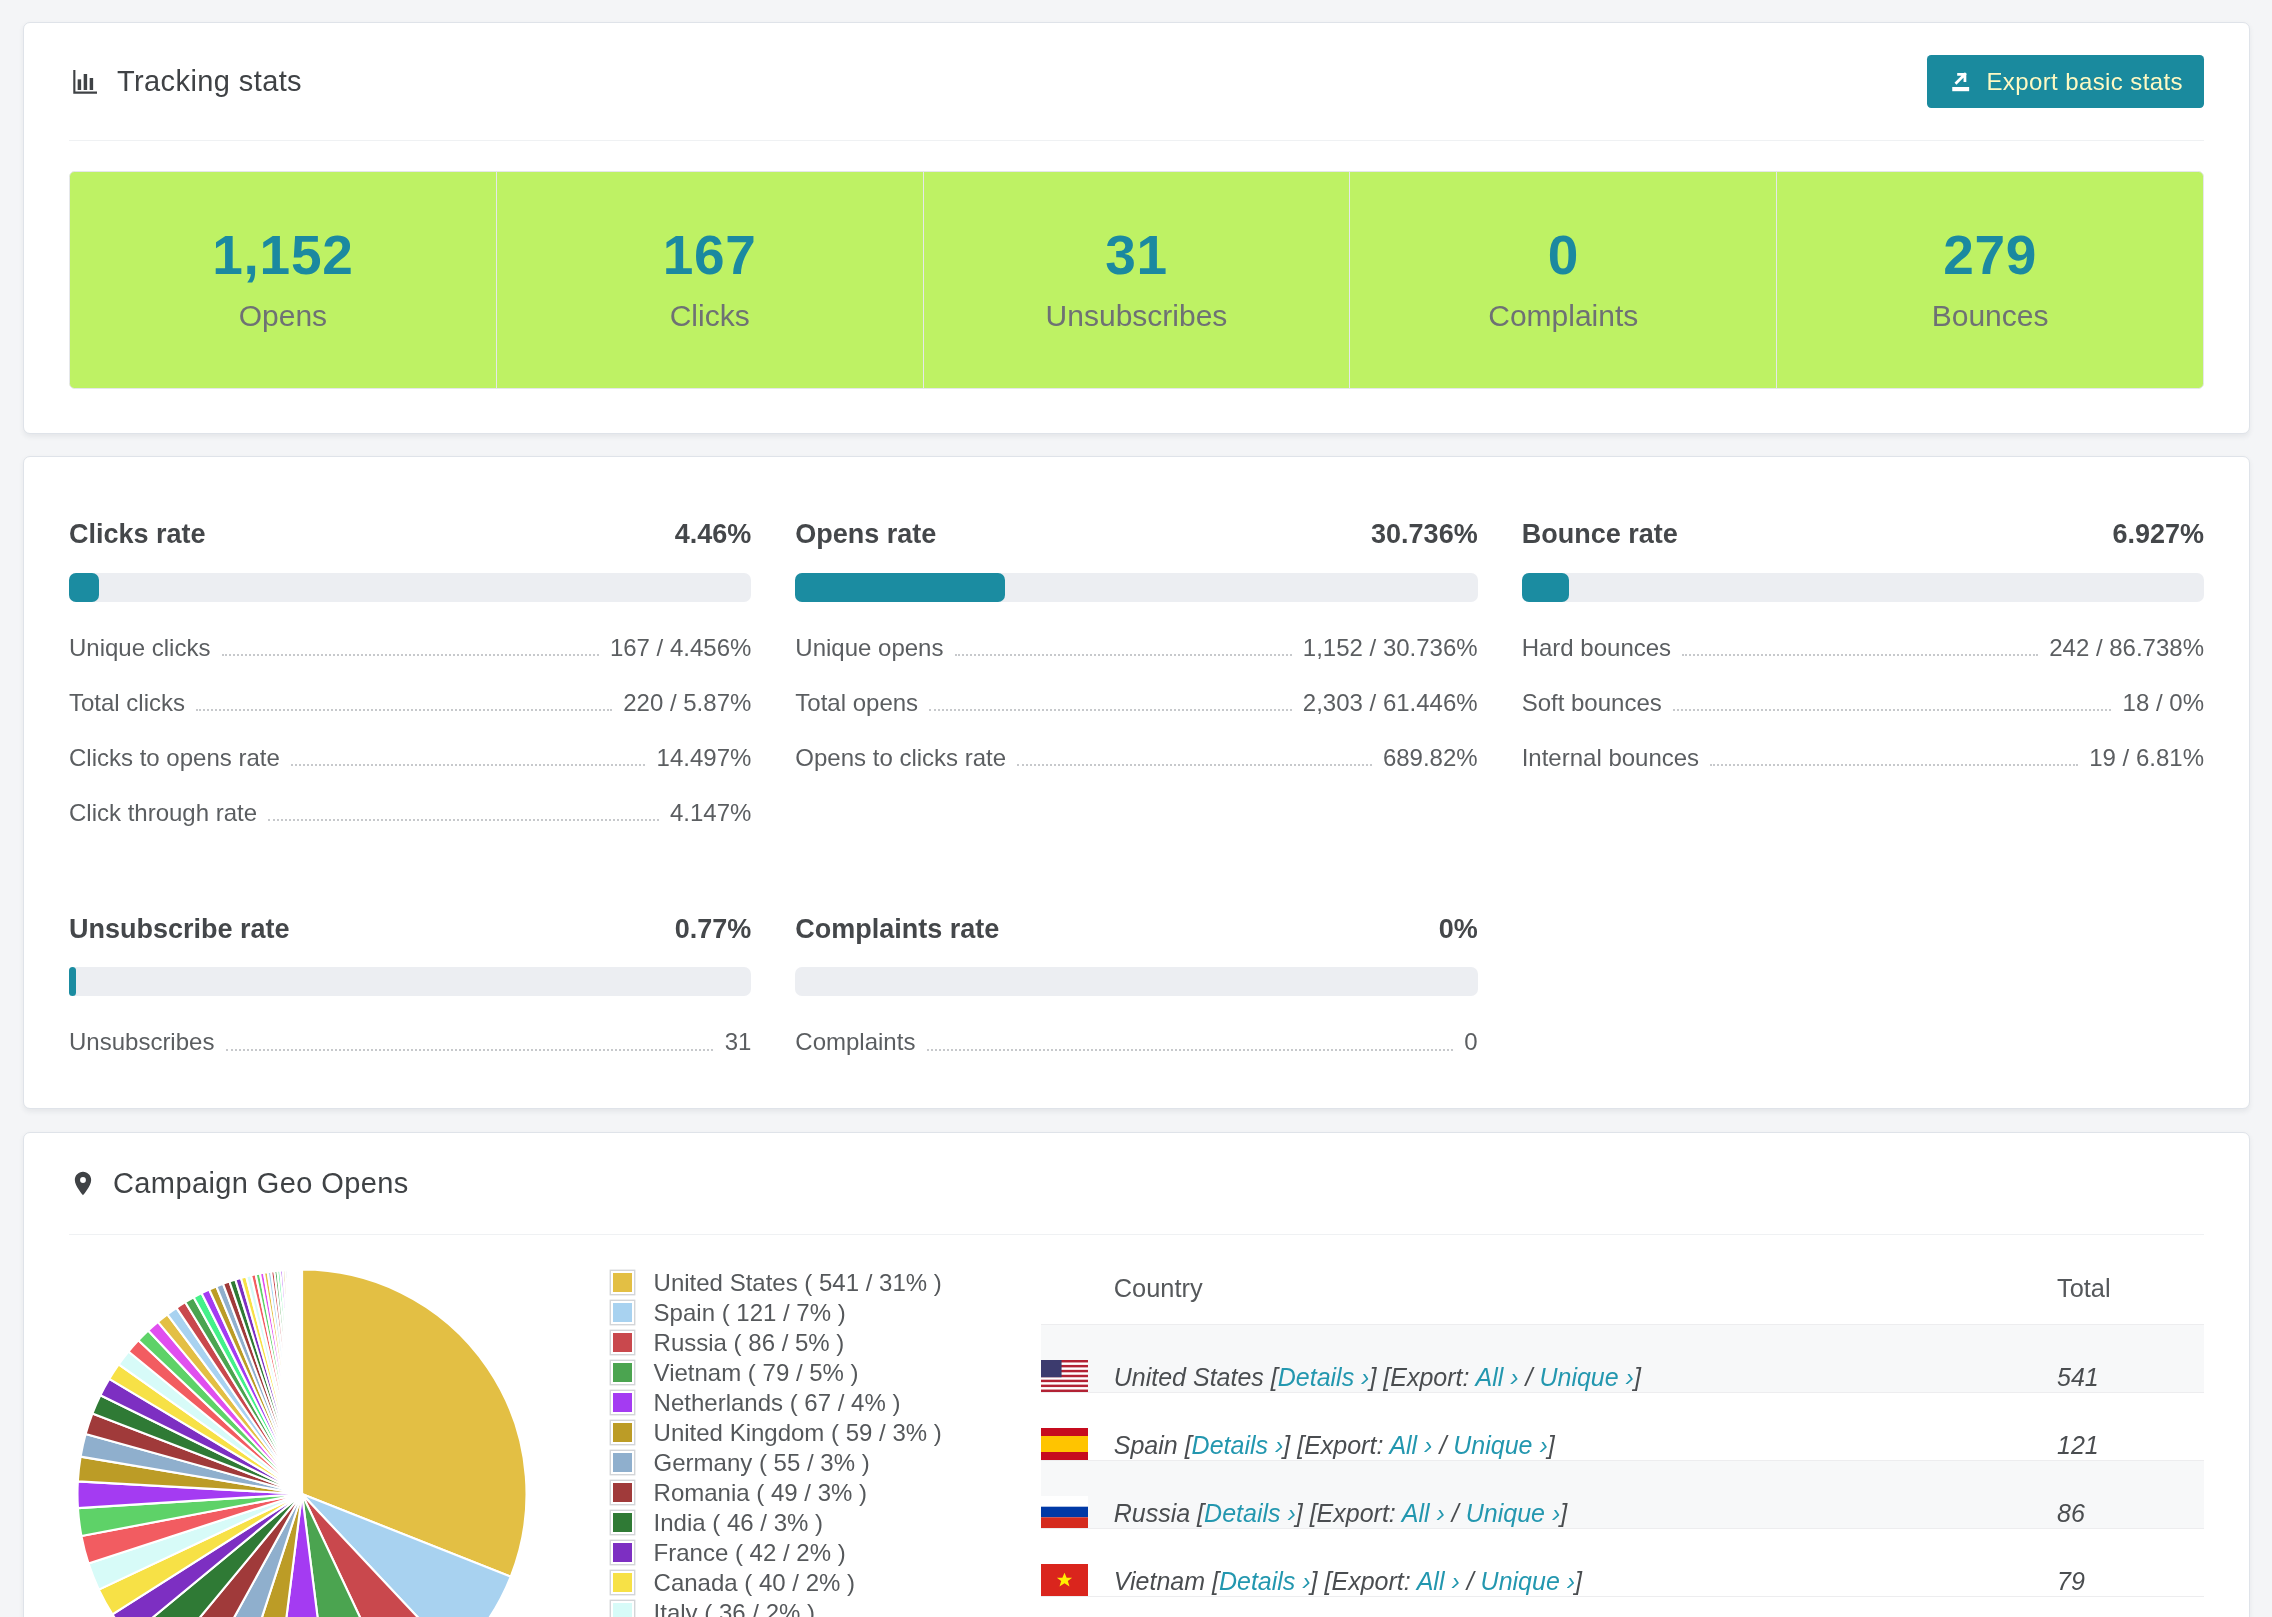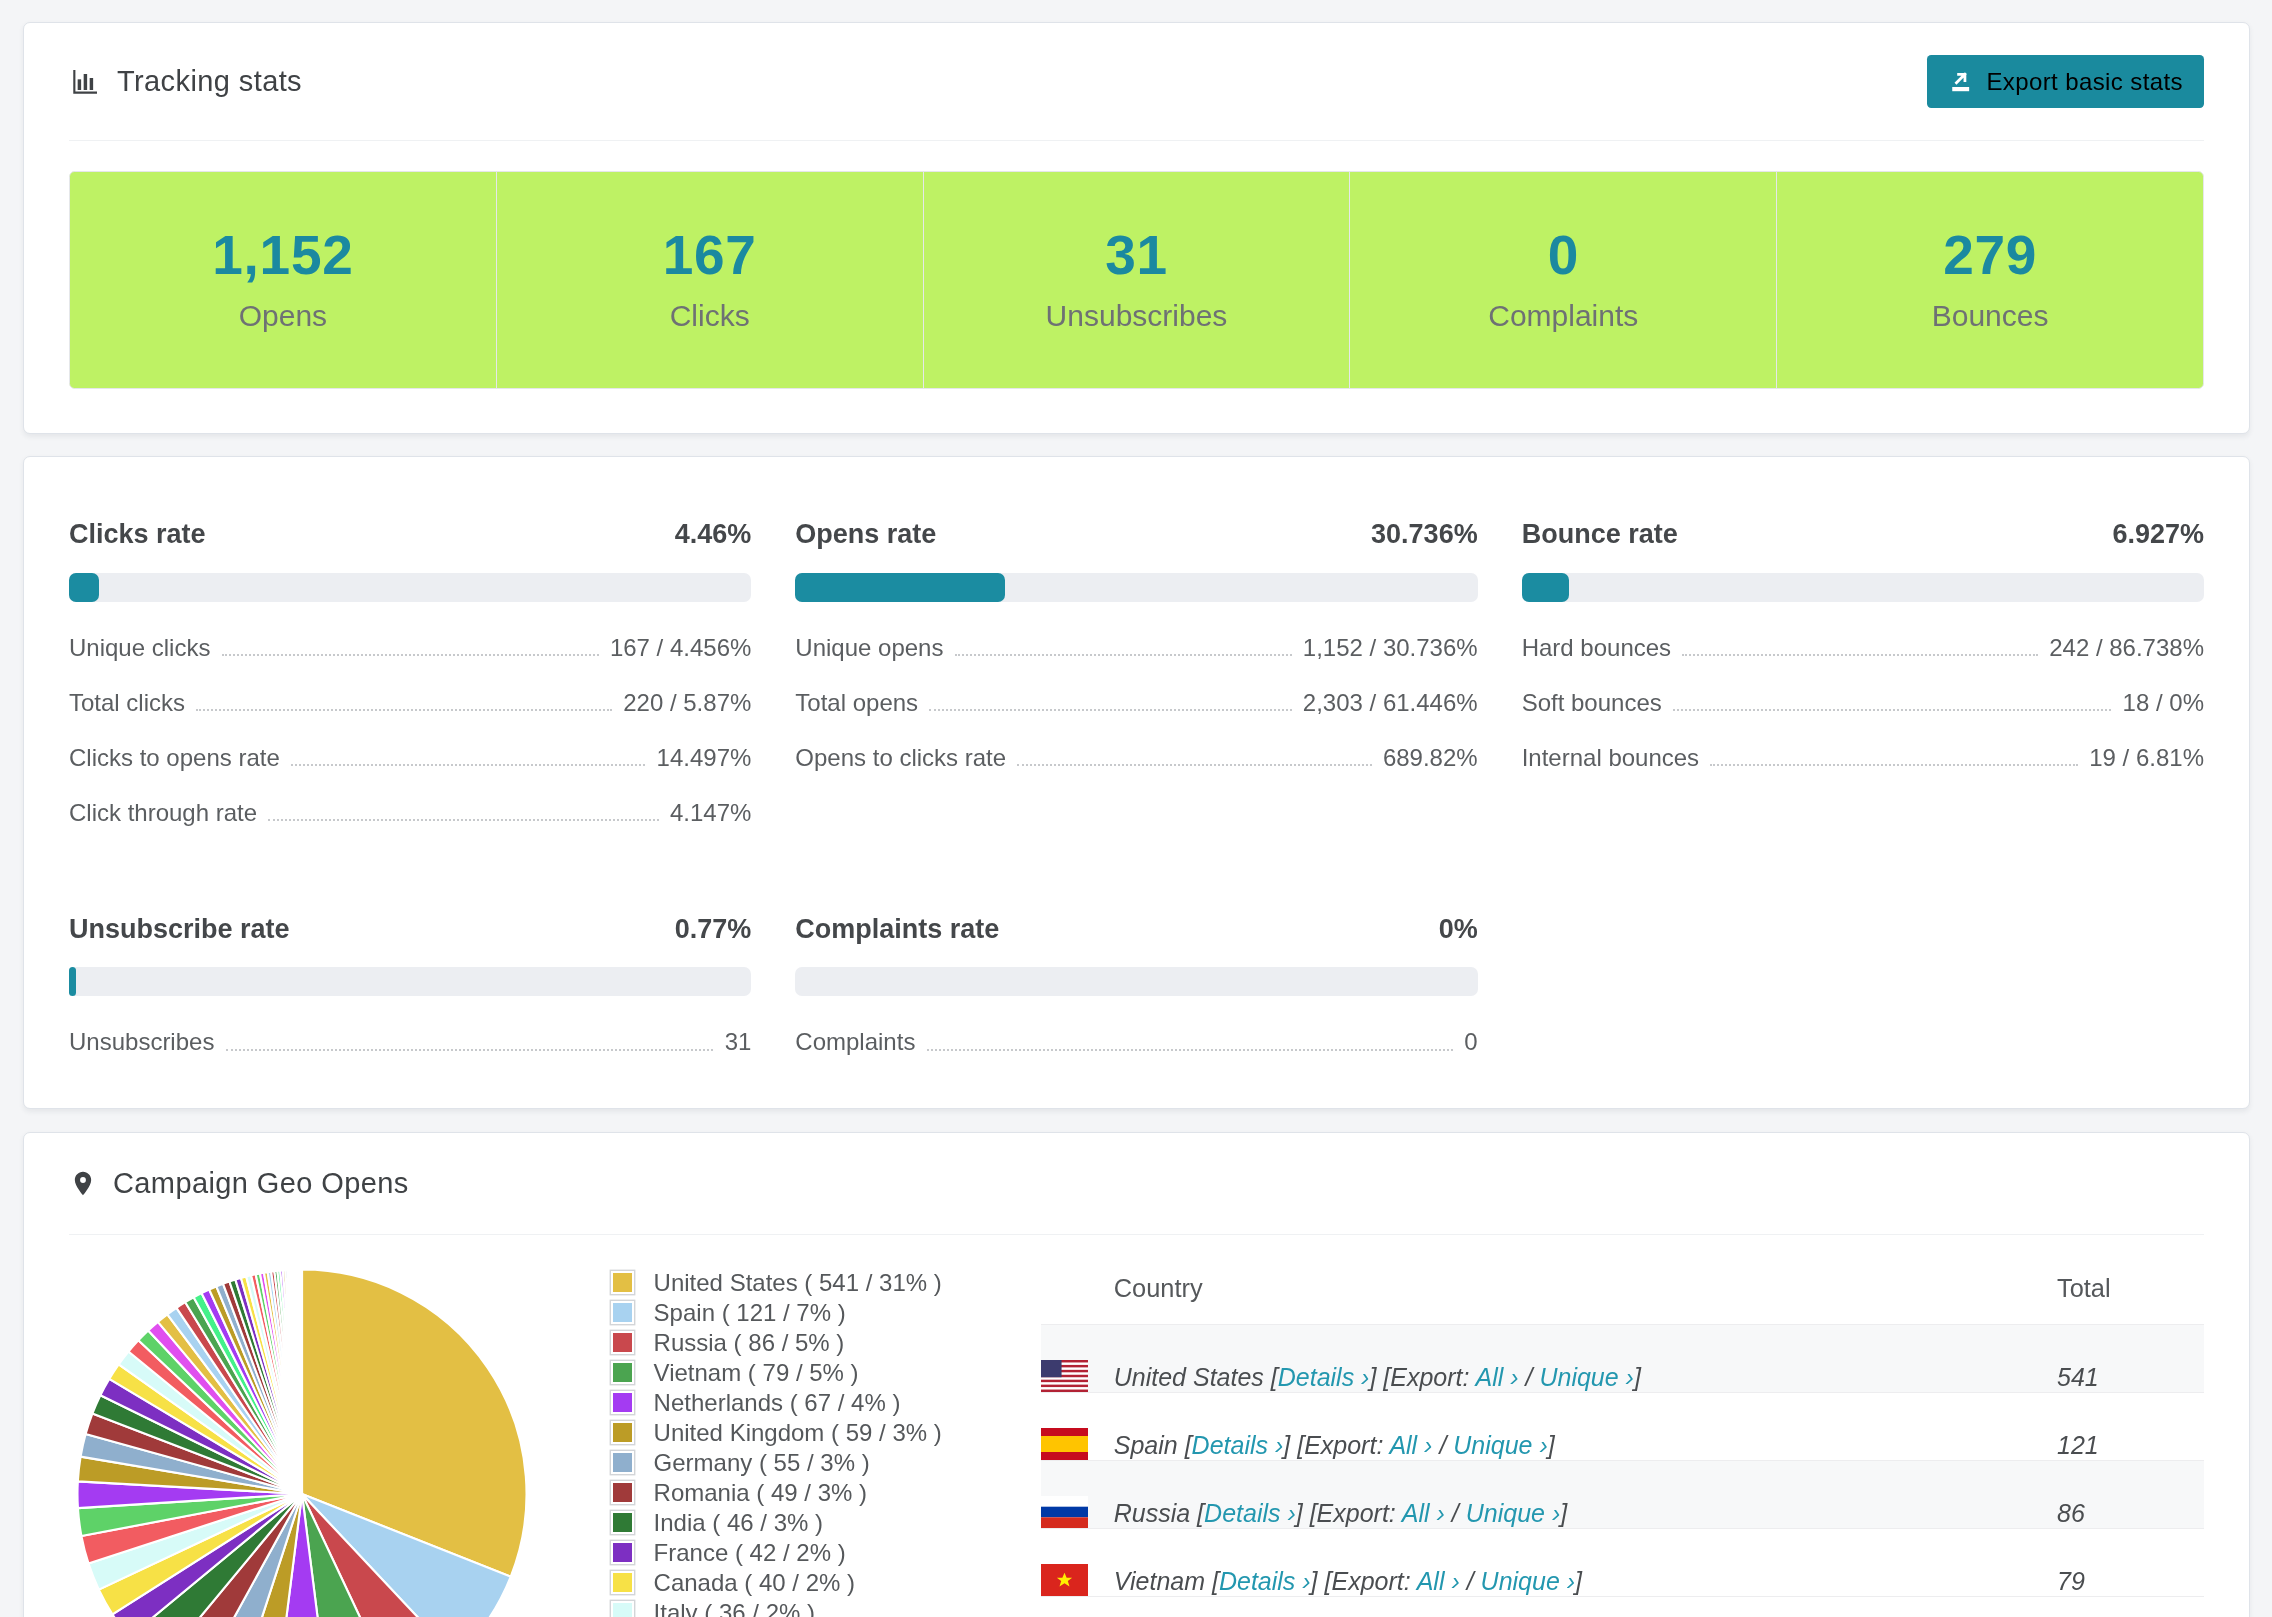--- a/index.html
+++ b/index.html
@@ -28,21 +28,21 @@
     align-items:center;
     justify-content:space-between;
   }
   .head-left { display:flex; align-items:center; gap:16px; }
   .card-title { font-size:29px; color:#3f4245; font-weight:400; letter-spacing:0.4px; }
   .head-icon { display:inline-flex; }
 
   
   .btn-export {
     display:flex; align-items:center; gap:12.7px;
-    background:#1a8a9e; color:#000000;
+    background:#1a8a9e; color:#fef9c3;
     border:none; border-radius:4.2px;
     padding:12.7px 21px;
     font-size:24px; font-family:inherit;
     cursor:pointer; letter-spacing:0.4px;
   }
 
   
   .stats-row {
     display:flex;
     margin:30px 45px 44px;

